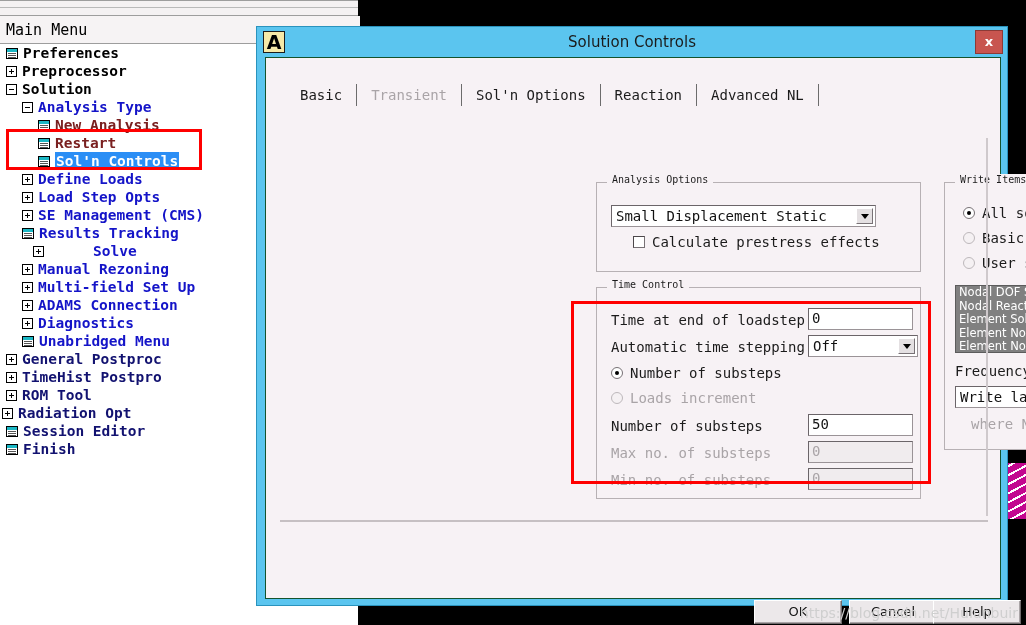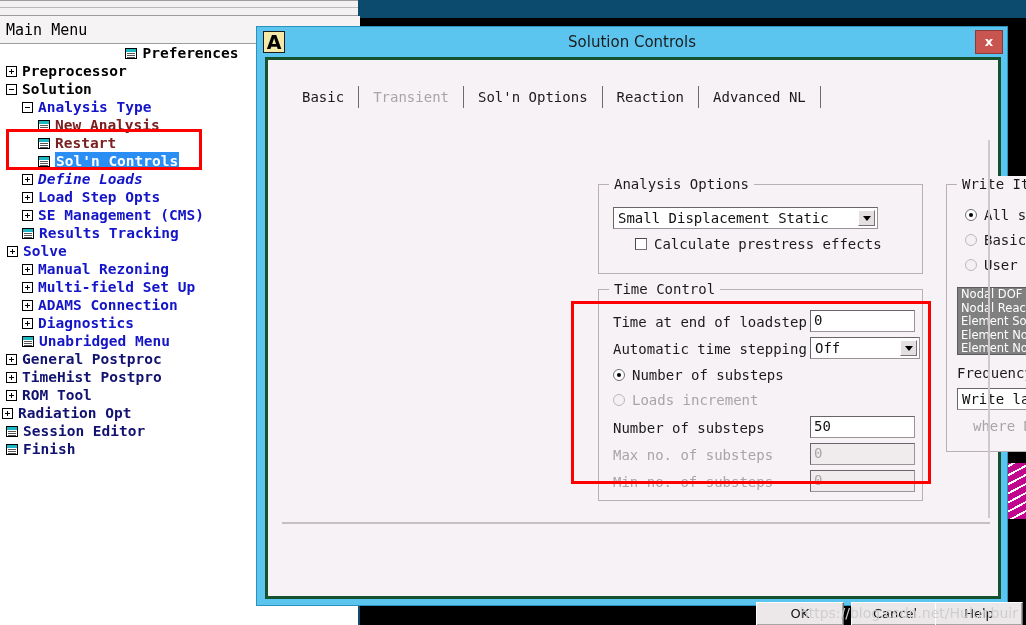--- a/index.html
+++ b/index.html
@@ -8,21 +8,21 @@
     width: 1026px; height: 625px;
     overflow: hidden;
     background: #ffffff;
     font-family: "DejaVu Sans Mono", monospace;
   }
 
   #screen {
     position: relative;
     width: 1026px;
     height: 625px;
-    background: #0c4a6e;
+    background: #000000;
   }
 
   
   .black-canvas {
     position: absolute;
     left: 360px; top: 18px;
     width: 666px; height: 607px;
     background: #000000;
   }
 
@@ -180,21 +180,21 @@
     font-weight:bold; font-size:13px;
     text-align:center; line-height:22px;
     cursor:pointer;
   }
 
   .dlg-body {
     position:absolute;
     left: 8px; top: 30px;
     width: 736px; height: 542px;
     background: #f7f2f5;
-    border: 3px solid #14532d;
+    border: 1px solid #14532d;
   }
 
   
   .tabs {
     position:absolute; left: 24px; top: 22px;
     height: 30px;
     display:flex; align-items:center;
     font-size: 14px;
   }
   .tab {
@@ -213,21 +213,21 @@
   
   .group {
     position:absolute;
     border: 1px solid #b7b1b4;
     background: #f7f2f5;
   }
   .group > .glegend {
     position:absolute; left: 10px; top: -9px;
     background: #f7f2f5;
     padding: 0 5px;
-    font-size: 14px;
+    font-size: 10px;
     color:#1b1b1b;
     white-space:nowrap;
   }
 
   #grp-analysis { left: 330px; top: 124px; width: 325px; height: 90px; }
   #grp-time     { left: 330px; top: 229px; width: 325px; height: 212px; }
   #grp-write    { left: 678px; top: 124px; width: 256px; height: 268px; }
 
   .label { font-size: 14px; color: #1b1b1b; white-space: nowrap; }
   .label.dim { color: #a9a4a7; }
@@ -405,21 +405,21 @@
     <div class="bars"></div>
   </div>
 
   <div class="mainmenu">
     <div class="mm-topbars"></div>
     <div class="mm-titlebar">
       <div class="mm-title">Main Menu</div>
     </div>
 
     <div class="tree" id="tree">
-        <div class="tnode" style="padding-left: 6px; justify-content: center;">
+        <div class="tnode" style="padding-left: 6px;">
           <span class="leafico"></span>
           <span class="lbl-black">Preferences</span>
         </div>
         <div class="tnode" style="padding-left: 6px;">
           <span class="exp plus"></span>
           <span class="lbl-black">Preprocessor</span>
         </div>
         <div class="tnode" style="padding-left: 6px;">
           <span class="exp"></span>
           <span class="lbl-black">Solution</span>
@@ -433,37 +433,37 @@
           <span class="lbl-maroon">New Analysis</span>
         </div>
         <div class="tnode" style="padding-left: 38px;">
           <span class="leafico"></span>
           <span class="lbl-maroon">Restart</span>
         </div>
         <div class="tnode" style="padding-left: 38px;">
           <span class="leafico"></span>
           <span class="lbl-sel">Sol'n Controls</span>
         </div>
-        <div class="tnode" style="padding-left: 22px; font-style: italic;">
+        <div class="tnode" style="padding-left: 22px;">
           <span class="exp plus"></span>
           <span class="lbl-blue">Define Loads</span>
         </div>
         <div class="tnode" style="padding-left: 22px;">
           <span class="exp plus"></span>
           <span class="lbl-blue">Load Step Opts</span>
         </div>
         <div class="tnode" style="padding-left: 22px;">
           <span class="exp plus"></span>
           <span class="lbl-blue">SE Management (CMS)</span>
         </div>
         <div class="tnode" style="padding-left: 22px;">
           <span class="leafico"></span>
           <span class="lbl-blue">Results Tracking</span>
         </div>
-        <div class="tnode" style="padding-left: 7px;">
+        <div class="tnode" style="padding-left: 33px; gap: 44px;">
           <span class="exp plus"></span>
           <span class="lbl-blue">Solve</span>
         </div>
         <div class="tnode" style="padding-left: 22px;">
           <span class="exp plus"></span>
           <span class="lbl-blue">Manual Rezoning</span>
         </div>
         <div class="tnode" style="padding-left: 22px;">
           <span class="exp plus"></span>
           <span class="lbl-blue">Multi-field Set Up</span>

